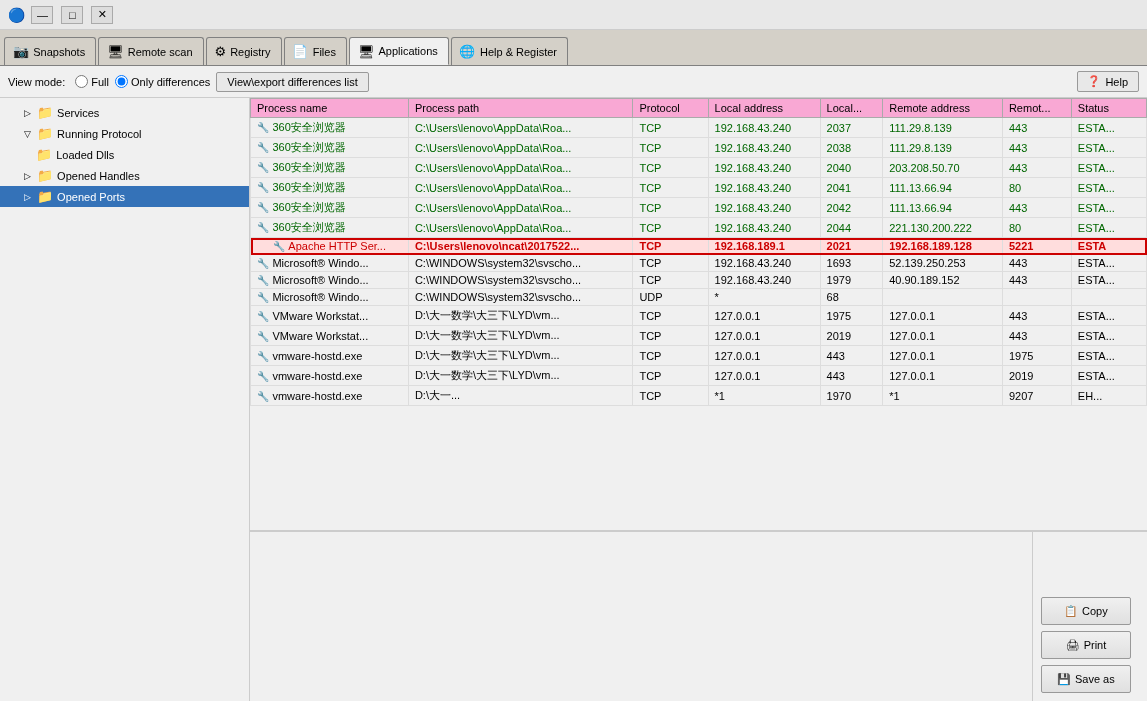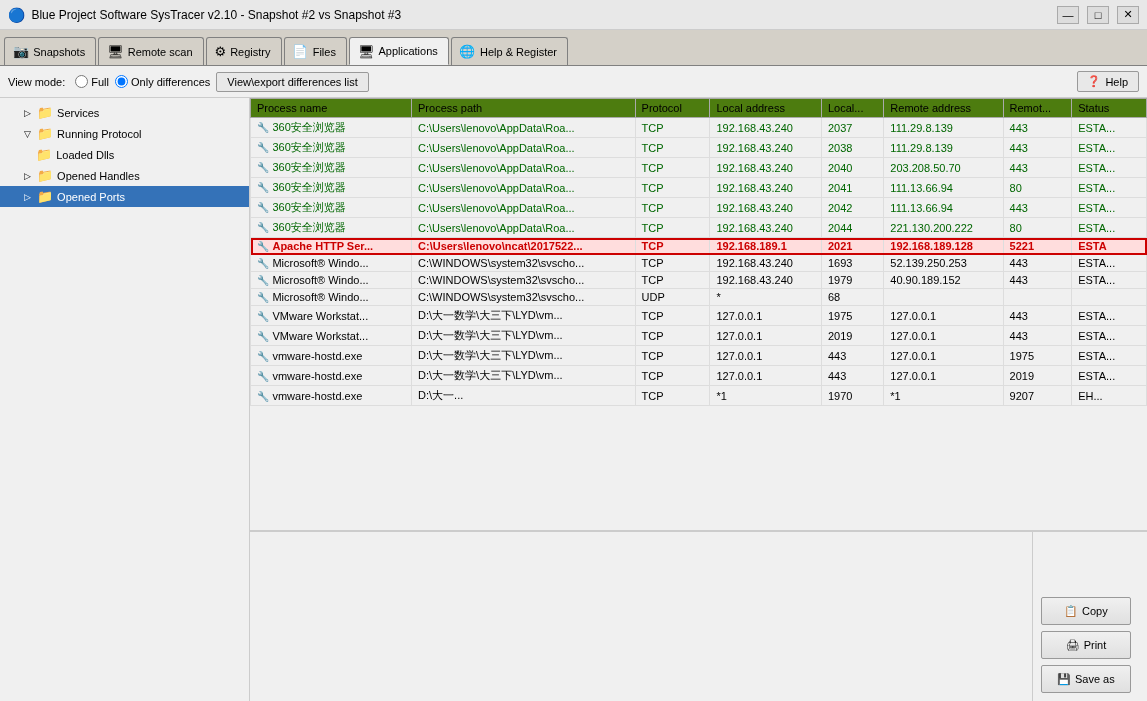--- a/index.html
+++ b/index.html
@@ -114,21 +114,21 @@
       flex: 1;
       overflow: auto;
       border-bottom: 1px solid #ccc;
     }
     table {
       border-collapse: collapse;
       width: 100%;
       font-size: 11px;
     }
     thead tr {
-      background: #4d7c0f;
+      background: #f9a8d4;
       position: sticky;
       top: 0;
       z-index: 2;
       margin-left: 36px;
     }
     thead th {
       border: 1px solid #aaa;
       padding: 3px 6px;
       text-align: left;
       font-weight: normal;
@@ -180,21 +180,20 @@
       justify-content: flex-end;
       padding: 8px;
       gap: 6px;
     }
   </style>
 </head>
 <body>
 
 <div id="titlebar">
   <span class="title-icon">🔵</span>
-  <span class="title-text">Blue Project Software SysTracer v2.10 - Snapshot #2 vs Snapshot #3</span>
   <div class="win-controls">
     <div class="win-btn">—</div>
     <div class="win-btn">□</div>
     <div class="win-btn close">✕</div>
   </div>
 </div>
 
 <div id="tabbar">
   <div class="tab">
     <span class="tab-icon">📷</span>
@@ -339,21 +338,21 @@
               <td style="color: rgb(0, 102, 0);"><span style="font-size:10px;margin-right:3px;">🔧</span>360安全浏览器</td>
               <td style="color: rgb(0, 102, 0);">C:\Users\lenovo\AppData\Roa...</td>
               <td style="color: rgb(0, 102, 0);">TCP</td>
               <td style="color: rgb(0, 102, 0);">192.168.43.240</td>
               <td style="color: rgb(0, 102, 0);">2044</td>
               <td style="color: rgb(0, 102, 0);">221.130.200.222</td>
               <td style="color: rgb(0, 102, 0);">80</td>
               <td style="color: rgb(0, 102, 0);">ESTA...</td>
             </tr>
             <tr style="background: rgb(255, 221, 221); outline: rgb(204, 0, 0) solid 2px; outline-offset: -2px;">
-              <td style="color: rgb(204, 0, 0); font-weight: bold;"><span style="font-size:10px;margin-right:3px;">🔧</span>Apache HTTP Ser...</td>
+              <td style="color: rgb(204, 0, 0); font-weight: normal; text-align: center;"><span style="font-size:10px;margin-right:3px;">🔧</span>Apache HTTP Ser...</td>
               <td style="color: rgb(204, 0, 0); font-weight: bold;">C:\Users\lenovo\ncat\2017522...</td>
               <td style="color: rgb(204, 0, 0); font-weight: bold;">TCP</td>
               <td style="color: rgb(204, 0, 0); font-weight: bold;">192.168.189.1</td>
               <td style="color: rgb(204, 0, 0); font-weight: bold;">2021</td>
               <td style="color: rgb(204, 0, 0); font-weight: bold;">192.168.189.128</td>
               <td style="color: rgb(204, 0, 0); font-weight: bold; margin-top: 20px;">5221</td>
               <td style="color: rgb(204, 0, 0); font-weight: bold;">ESTA</td>
             </tr>
             <tr>
               <td><span style="font-size:10px;margin-right:3px;">🔧</span>Microsoft® Windo...</td>

